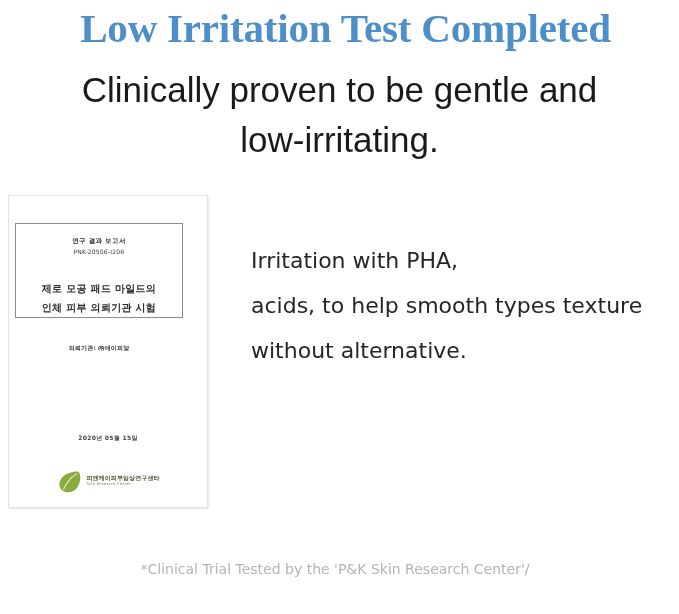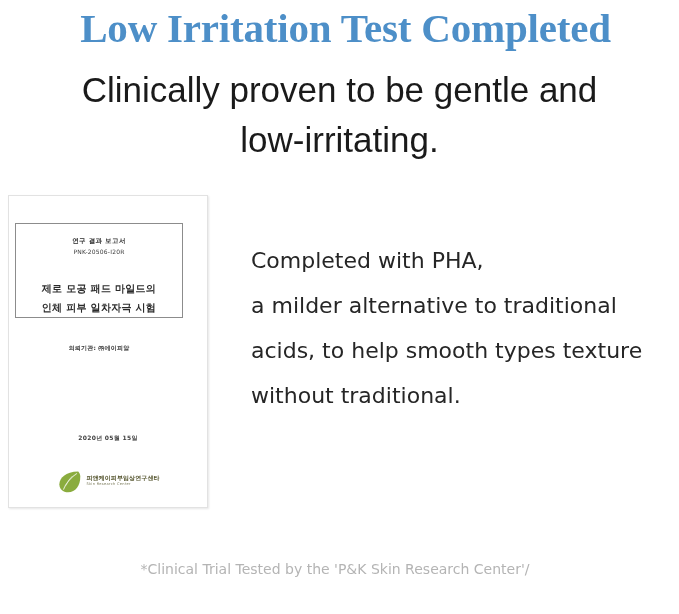--- a/index.html
+++ b/index.html
@@ -206,43 +206,42 @@
 
 <div class="middle">
 
   <div class="cert-photo">
 
     <div class="cert-inner-box">
       <div class="cert-title">연구 결과 보고서</div>
       <div class="cert-code">PNK-20506-I20R</div>
       <div class="cert-subject">
         <div>제로 모공 패드 마일드의</div>
-        <div>인체 피부 일차자극 시험</div>
+        <div>인체 피부 의뢰기관 시험</div>
       </div>
       <div class="cert-client">의뢰기관: ㈜에이피알</div>
     </div>
 
     <div class="cert-date">2020년 05월 15일</div>
 
     <div class="cert-logo">
       <svg class="leaf-mark" viewBox="0 0 40 40">
         <path d="M33 5 C14 5 5 15 5 24 C5 31 10 36 18 36 C29 36 36 26 36 13 C36 10 35 7 33 5 Z" fill="#8aac3e"></path>
         <path d="M31 8 C22 14 15 22 11 32" stroke="#ffffff" stroke-width="1.6" fill="none" opacity="0.75"></path>
         <path d="M24 12 C20 16 17 21 15 26" stroke="#ffffff" stroke-width="1" fill="none" opacity="0.55"></path>
       </svg>
       <span class="logo-text">
         <span class="logo-ko">피앤케이피부임상연구센타</span>
         <span class="logo-en">Skin Research Center</span>
       </span>
     </div>
   </div>
 
   <div class="copy">
-    <div class="copy-line">Completed with PHA,</div>
-    <div class="copy-line">a milder alternative to traditional</div>
+    <div class="copy-line">Irritation with PHA,</div>
     <div class="copy-line">acids, to help smooth types texture</div>
-    <div class="copy-line">without traditional.</div>
+    <div class="copy-line">without alternative.</div>
   </div>
 </div>
 
 <div class="footer">
   <div class="footer-line">*Clinical Trial Tested by the 'P&amp;K Skin Research Center'/</div>
 </div>
 
 </body></html>

